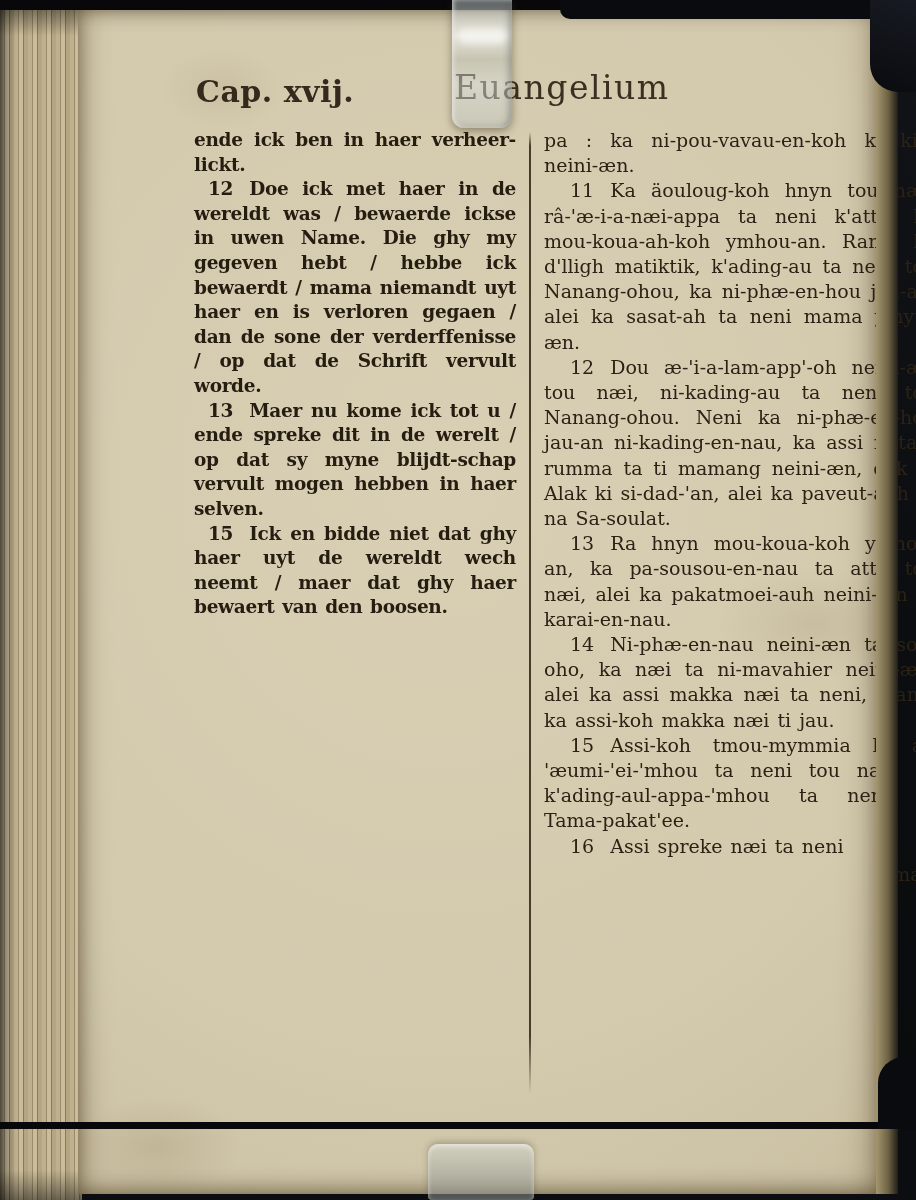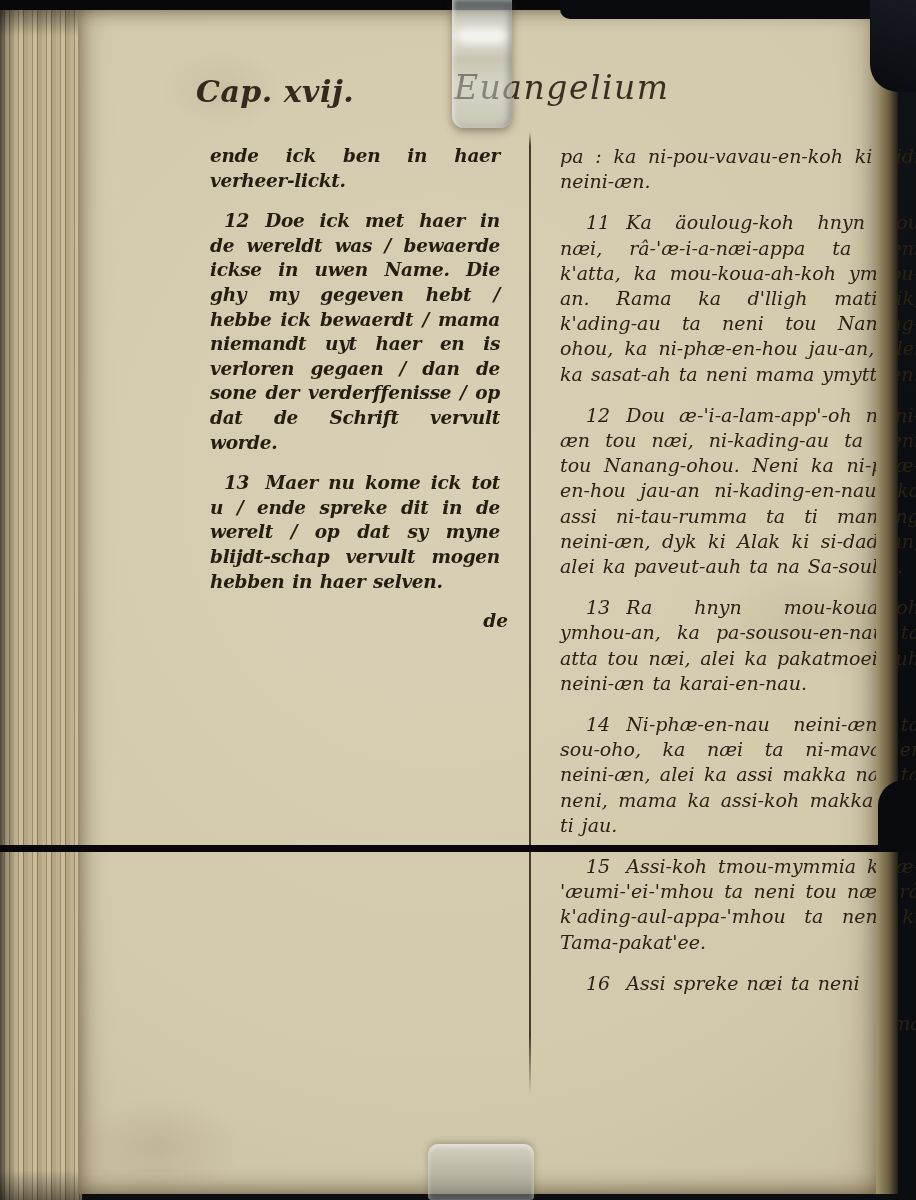--- a/index.html
+++ b/index.html
@@ -1,22 +1,22 @@
 <!DOCTYPE html>
 <html><head>
 <meta charset="utf-8">
 <style>
   html,body { margin:0; padding:0; }
   body {
     width:916px; height:1200px; overflow:hidden;
     background:#0c0d10;
     font-family:"DejaVu Serif", serif;
   }
-  .scene { position:relative; width:916px; height:852px;
-    background:linear-gradient(180deg,#121318 0%,#0c0d10 60%,#0a0b0d 100%);font-style:italic; }
+  .scene { position:relative; width:916px; height:1129px;
+    background:linear-gradient(180deg,#121318 0%,#0c0d10 60%,#0a0b0d 100%); }
 
   
   .page-stack { position:absolute; left:0; top:0; width:82px; height:1200px;
     background:
       linear-gradient(90deg, rgba(0,0,0,0.6) 0px, rgba(0,0,0,0.25) 6px, rgba(0,0,0,0) 16px),
       linear-gradient(180deg, rgba(0,0,0,0.55) 0px, rgba(0,0,0,0) 36px),
       linear-gradient(0deg, rgba(0,0,0,0.45) 0px, rgba(0,0,0,0) 30px),
       repeating-linear-gradient(90deg,
         #bfb08f 0px, #bfb08f 4px,
         #9b8c68 4px, #9b8c68 5px,
@@ -78,21 +78,21 @@
   .chapter { position:absolute; left:2px; top:8px; font-size:30px; font-weight:bold;
     color:#33291c; letter-spacing:0.5px; }
   .title { position:absolute; left:260px; top:2px; font-size:33px; color:#3a2f21; letter-spacing:1.5px; }
 
   .text-area { position:absolute; left:116px; top:122px; width:742px; display:flex; }
   .col-left  { width:322px; }
   .divider   { width:2px; height:962px; margin:4px 13px 0 13px;
     background:linear-gradient(180deg, rgba(60,50,35,0) 0, #473c2c 14px, #473c2c 94%, rgba(60,50,35,0) 100%); }
   .col-right { width:392px; }
 
-  p.para { margin:16px; text-align:justify; }
+  p.para { margin:0; text-align:justify; }
   .col-left  p.para { font-size:18.5px; line-height:24.6px; font-weight:bold;
     color:#261d11; letter-spacing:-0.3px; word-spacing:1.5px; text-indent:14px; }
   .col-right p.para { font-size:19px; line-height:25.2px;
     color:#2b2215; word-spacing:2px; text-indent:26px; }
   p.para.cont { text-indent:0; }
 
   .mt-sm { margin-top:6px; }
   .mt-md { margin-top:13px; }
   .mt-lg { margin-top:22px; }
   .mt-xl { margin-top:40px; }
@@ -117,21 +117,21 @@
       <span class="chapter">Cap. xvij.</span>
       <span class="title">Euangelium</span>
     </div>
 
     <div class="text-area">
 
       <div class="col-left">
         <p class="para cont"><span class="vt">ende ick ben in haer verheer-lickt.</span></p>
         <p class="para mt-lg"><span class="vn">12</span><span class="vt">Doe ick met haer in de wereldt was / bewaerde ickse in uwen Name. Die ghy my gegeven hebt / hebbe ick bewaerdt / mama niemandt uyt haer en is verloren gegaen / dan de sone der verderffenisse / op dat de Schrift vervult worde.</span></p>
         <p class="para mt-md"><span class="vn">13</span><span class="vt">Maer nu kome ick tot u / ende spreke dit in de werelt / op dat sy myne blijdt-schap vervult mogen hebben in haer selven.</span></p>
-        <div class="catchword">de</div>
+        <p class="para mt-sm"><span class="vn">15</span><span class="vt">Ick en bidde niet dat ghy haer uyt de wereldt wech neemt / maer dat ghy haer bewaert van den boosen.</span></p>
       </div>
 
       <div class="divider"></div>
 
       <div class="col-right">
         <p class="para cont"><span class="vt">pa : ka ni-pou-vavau-en-koh ki kidi neini-æn.</span></p>
         <p class="para mt-sm"><span class="vn">11</span><span class="vt">Ka äouloug-koh hnyn tou næi, râ-'æ-i-a-næi-appa ta neni k'atta, ka mou-koua-ah-koh ymhou-an. Rama ka d'lligh matiktik, k'ading-au ta neni tou Nanang-ohou, ka ni-phæ-en-hou jau-an, alei ka sasat-ah ta neni mama ymytt-æn.</span></p>
         <p class="para mt-md"><span class="vn">12</span><span class="vt">Dou æ-'i-a-lam-app'-oh neini-æn tou næi, ni-kading-au ta neni tou Nanang-ohou. Neni ka ni-phæ-en-hou jau-an ni-kading-en-nau, ka assi ni-tau-rumma ta ti mamang neini-æn, dyk ki Alak ki si-dad-'an, alei ka paveut-auh ta na Sa-soulat.</span></p>
         <p class="para mt-xl"><span class="vn">13</span><span class="vt">Ra hnyn mou-koua-koh ymhou-an, ka pa-sousou-en-nau ta atta tou næi, alei ka pakatmoei-auh neini-æn ta karai-en-nau.</span></p>
         <p class="para mt-lg"><span class="vn">14</span><span class="vt">Ni-phæ-en-nau neini-æn ta sou-oho, ka næi ta ni-mavahier neini-æn, alei ka assi makka næi ta neni, mama ka assi-koh makka næi ti jau.</span></p>

